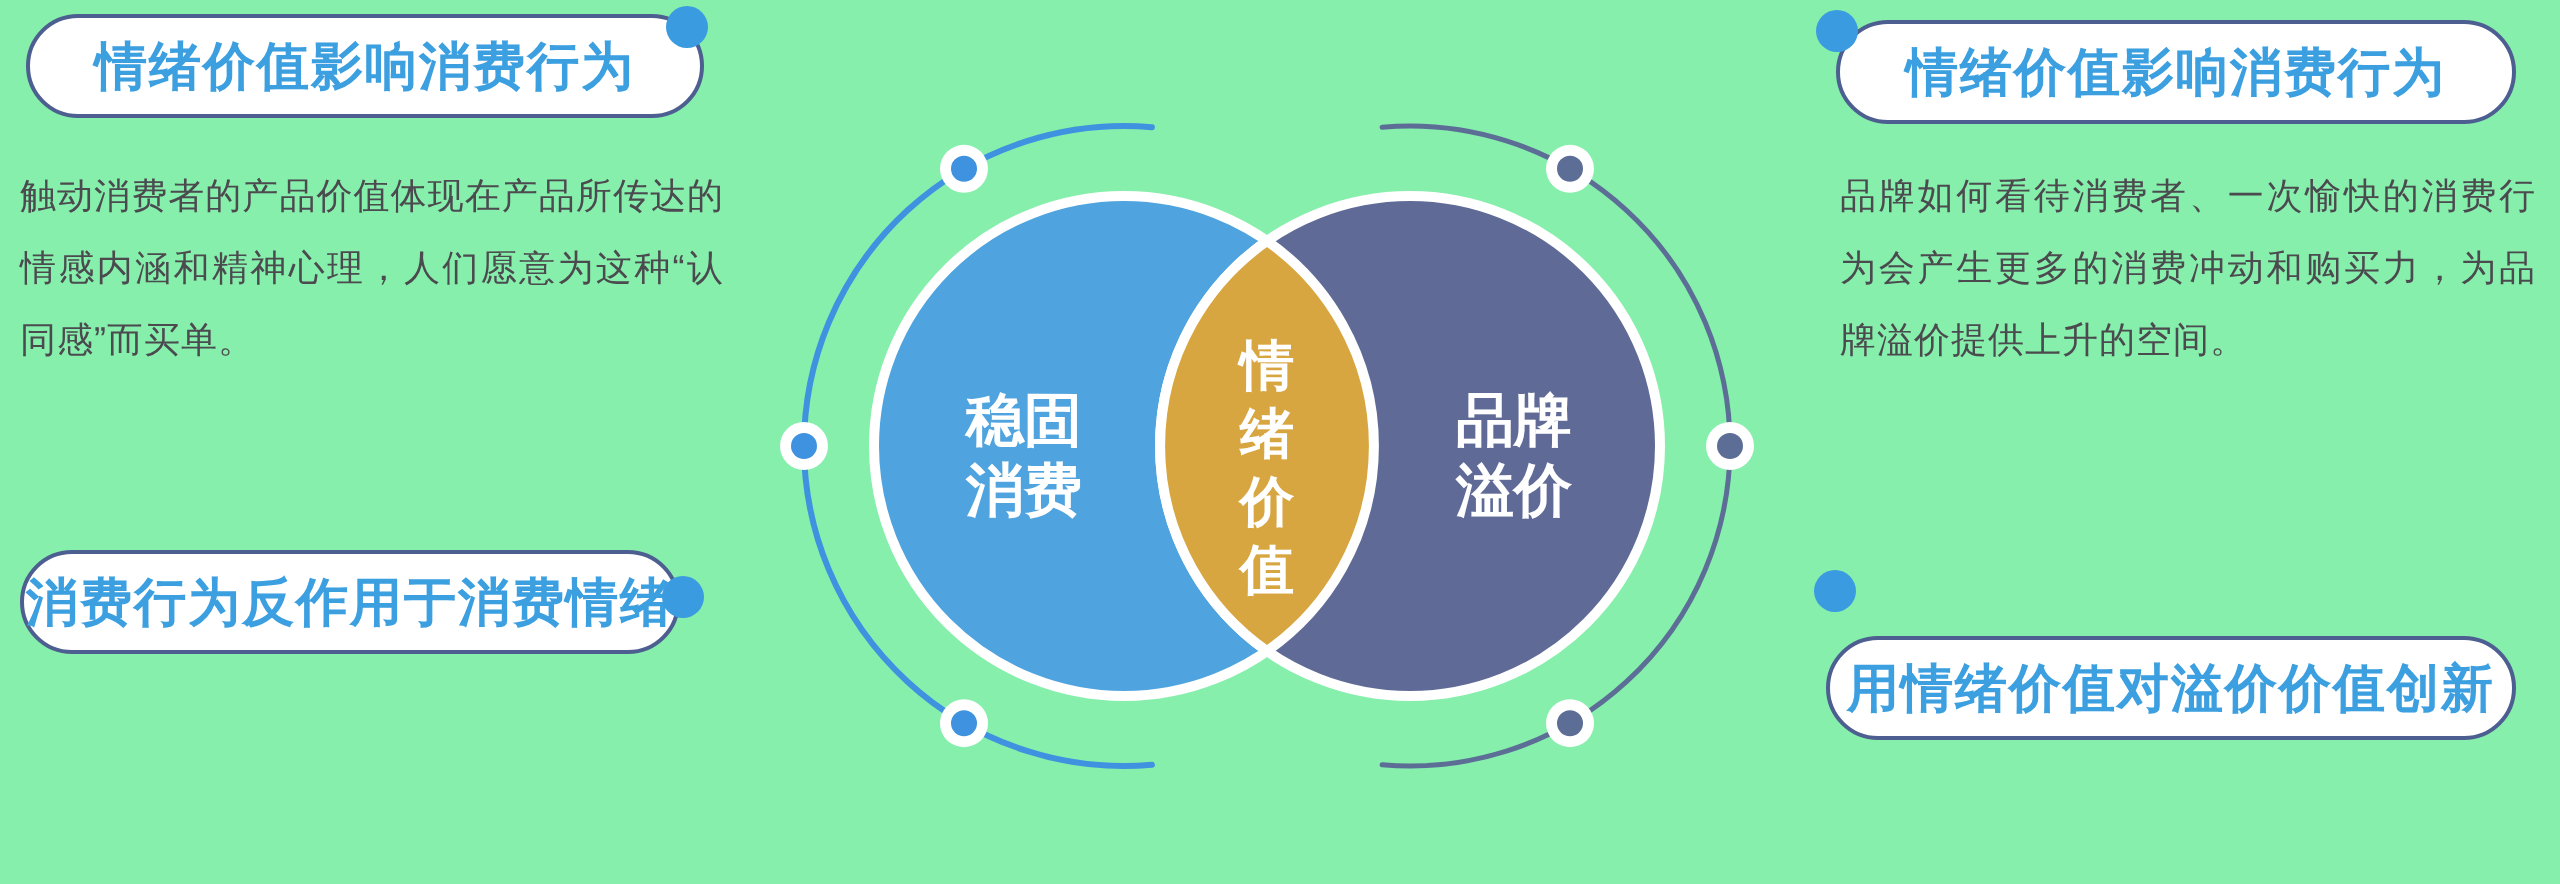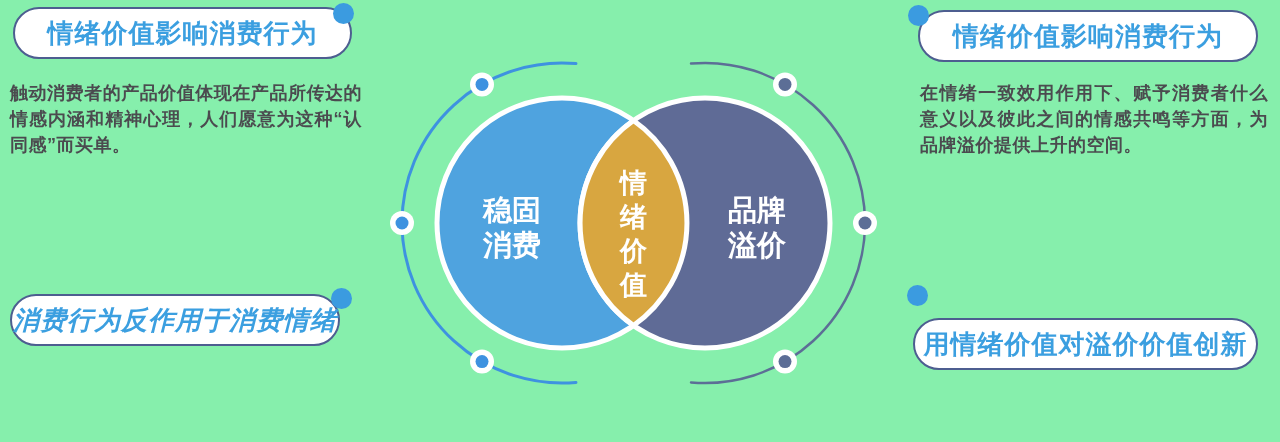--- a/index.html
+++ b/index.html
@@ -34,22 +34,22 @@
     width: 21px;
     height: 21px;
     border-radius: 50%;
     background: #3B9BE0;
     z-index: 3;
   }
   .panel-body {
     position: absolute;
     color: #4B4B4F;
     font-size: 18px;
-    font-weight: 700;
-    line-height: 26px;
+    font-weight: 400;
+    line-height: 36px;
     letter-spacing: 0.5px;
     text-align: justify;
   }
   .venn-svg { position: absolute; left: 380px; top: 0; }
   .venn-label {
     font-family: "Liberation Sans", "DejaVu Sans", sans-serif;
     font-size: 29px;
     font-weight: 700;
     fill: #ffffff;
   }
@@ -64,30 +64,30 @@
 <body>
 
 <div class="canvas">
 
   <div class="pill" style="left:13px; top:7px; width:339px;">
     <span class="pill-title">情绪价值影响消费行为</span>
   </div>
   <div class="corner-dot" style="left:333px; top:3px;"></div>
   <div class="panel-body" style="left:10px; top:80px; width:352px;">触动消费者的产品价值体现在产品所传达的情感内涵和精神心理，人们愿意为这种“认同感”而买单。</div>
 
-  <div class="pill" style="left:10px; top:294px; width:330px;font-style:italic;">
+  <div class="pill" style="left:10px; top:275px; width:330px;">
     <span class="pill-title">消费行为反作用于消费情绪</span>
   </div>
   <div class="corner-dot" style="left:331px; top:288px;"></div>
 
   <div class="pill" style="left:918px; top:10px; width:340px;">
     <span class="pill-title">情绪价值影响消费行为</span>
   </div>
   <div class="corner-dot" style="left:908px; top:5px;"></div>
-  <div class="panel-body" style="left:920px; top:80px; width:348px;">在情绪一致效用作用下、赋予消费者什么意义以及彼此之间的情感共鸣等方面，为品牌溢价提供上升的空间。</div>
+  <div class="panel-body" style="left:920px; top:80px; width:348px;">品牌如何看待消费者、一次愉快的消费行为会产生更多的消费冲动和购买力，为品牌溢价提供上升的空间。</div>
 
   <div class="pill" style="left:913px; top:283px; width:345px;margin-top:35px;">
     <span class="pill-title">用情绪价值对溢价价值创新</span>
   </div>
   <div class="corner-dot" style="left:907px; top:285px;"></div>
 
   <svg class="venn-svg" width="500" height="442" viewBox="0 0 500 442">
 
     <path d="M 195.95 63.61 A 160 160 0 1 0 195.95 382.39" fill="none" stroke="#3E92E0" stroke-width="3" stroke-linecap="round"></path>
     <path d="M 311.05 63.61 A 160 160 0 1 1 311.05 382.39" fill="none" stroke="#5C6E96" stroke-width="2.5" stroke-linecap="round"></path>

